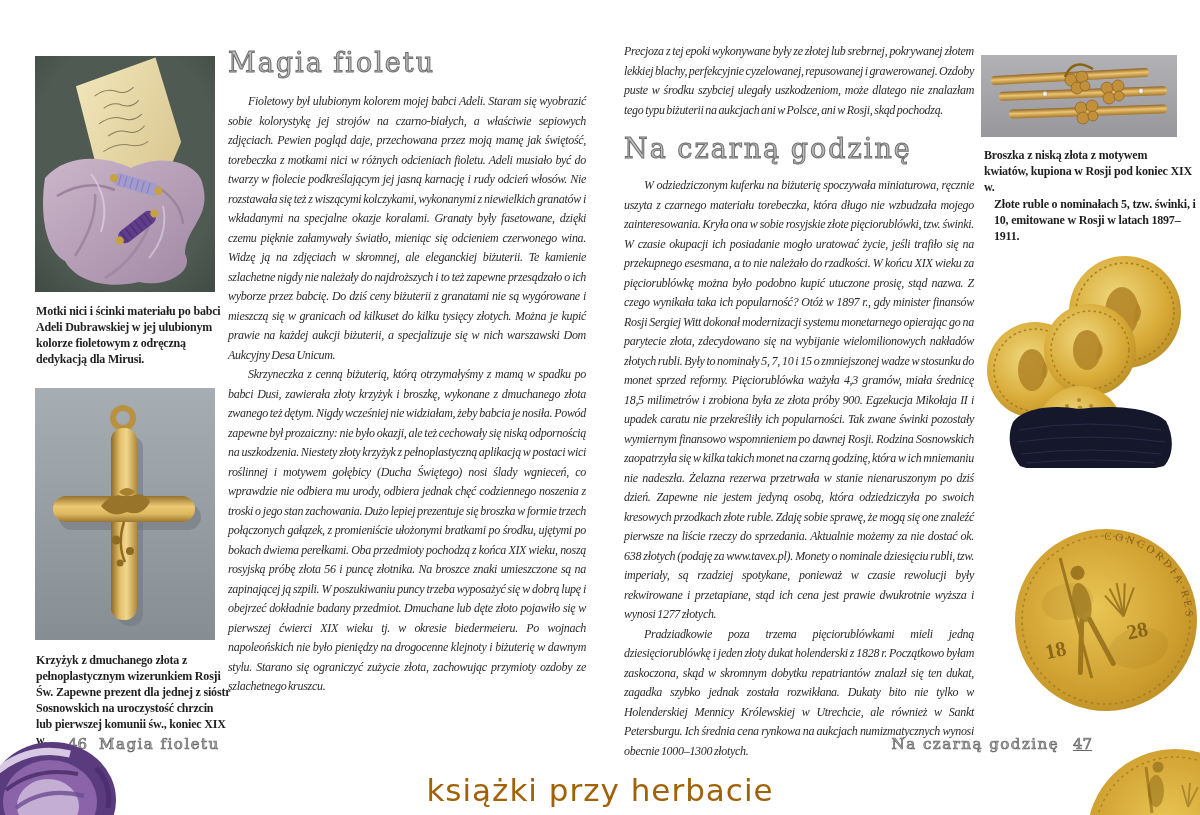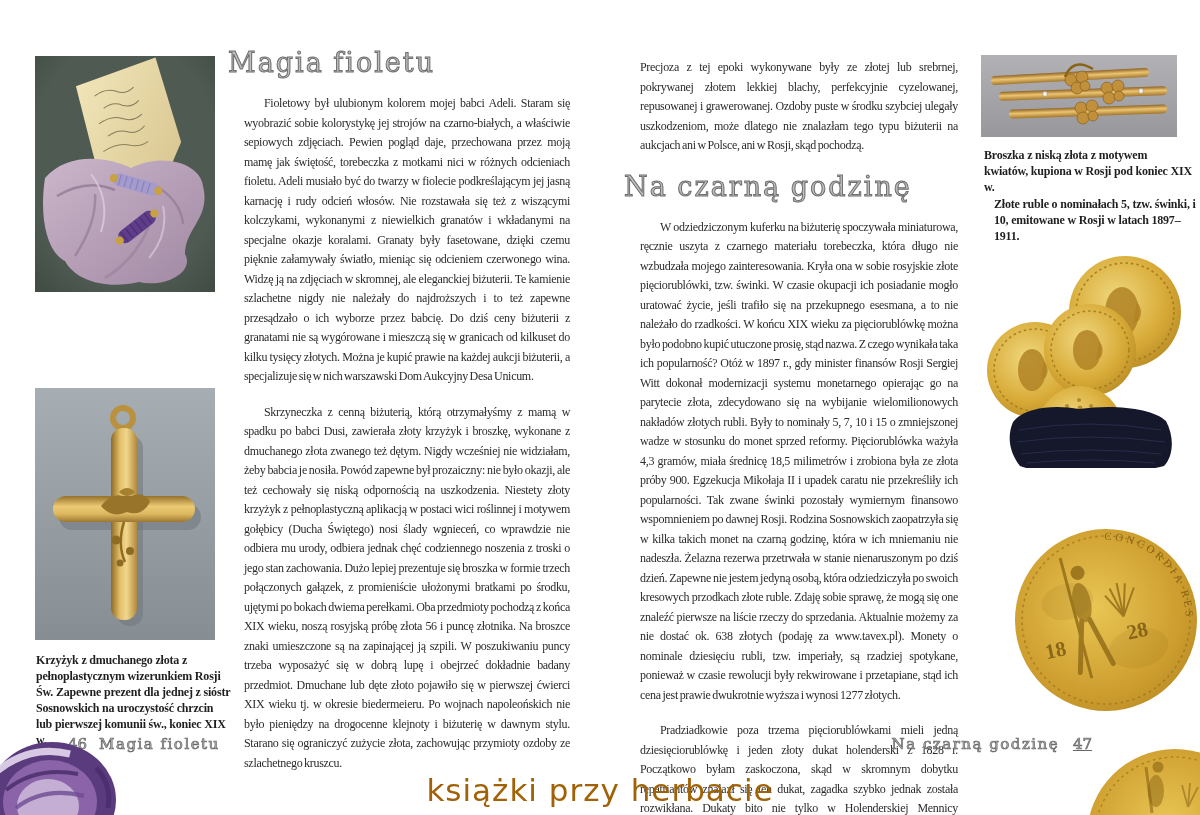--- a/index.html
+++ b/index.html
@@ -1,21 +1,21 @@
 <!DOCTYPE html>
 <html lang="pl"><head>
 <meta charset="utf-8">
 <style>
   html,body{margin:0;padding:0;background:#ffffff;}
   .spread{position:relative;width:1200px;height:815px;background:#ffffff;overflow:hidden;
           font-family:"Liberation Serif", serif;color:#2e2e2e;}
   
   .textcol{position:absolute;text-align:justify;font-size:12px;line-height:19.5px;
            letter-spacing:-0.3px;word-spacing:-1px;color:#2b2b2b;}
-  .textcol p{margin:16px;}
+  .textcol p{margin:0;font-style:italic;}
   .textcol p.indent{text-indent:20px;}
   .engraved{font-family:"DejaVu Serif", serif;font-weight:400;color:#bdbdbd;
             -webkit-text-stroke:1px #6e6e6e;letter-spacing:2px;}
   h1.h-large{font-size:27px;margin:0 0 14px 0;line-height:30px;}
   h1.h-small{font-size:23px;letter-spacing:0.5px;margin:12px 0 13px 0;line-height:28px;}
   h1.h-mid{font-size:27px;margin:14px 0 12px 0;line-height:30px;}
   
   .fig{position:absolute;margin:0;padding:0;}
   .fig svg{display:block;}
   .caption{position:absolute;font-family:"Liberation Serif", serif;font-weight:700;
@@ -76,20 +76,21 @@
           <circle cx="124" cy="128.5" r="4" fill="#c8a140"></circle>
       </g>
       <g transform="rotate(-38 102 171)">
         <rect x="80" y="164" width="44" height="14" rx="7" fill="#5f3d8a"></rect>
         <path d="M86,165 v12 M92,165 v12 M98,165 v12 M104,165 v12 M110,165 v12 M116,165 v12" stroke="#4c2e72" stroke-width="1.2"></path>
         <circle cx="80" cy="171" r="4" fill="#c8a140"></circle>
           <circle cx="124" cy="171" r="4" fill="#c8a140"></circle>
       </g>
     </svg>
   </figure>
+  <div class="caption" style="left:36px;top:303px;width:186px;">Motki nici i ścinki materiału po babci Adeli Dubrawskiej w jej ulubionym kolorze fioletowym z odręczną dedykacją dla Mirusi.</div>
 
   <figure class="fig" style="left:35px;top:388px;">
     <svg width="180" height="252" viewBox="0 0 180 252">
       <defs>
         <linearGradient id="bgGray" x1="0" y1="0" x2="0" y2="1">
           <stop offset="0" stop-color="#a6adb3"></stop>
             <stop offset="1" stop-color="#868e94"></stop>
         </linearGradient>
         <linearGradient id="goldV" x1="0" y1="0" x2="1" y2="0">
           <stop offset="0" stop-color="#8f6a26"></stop>

